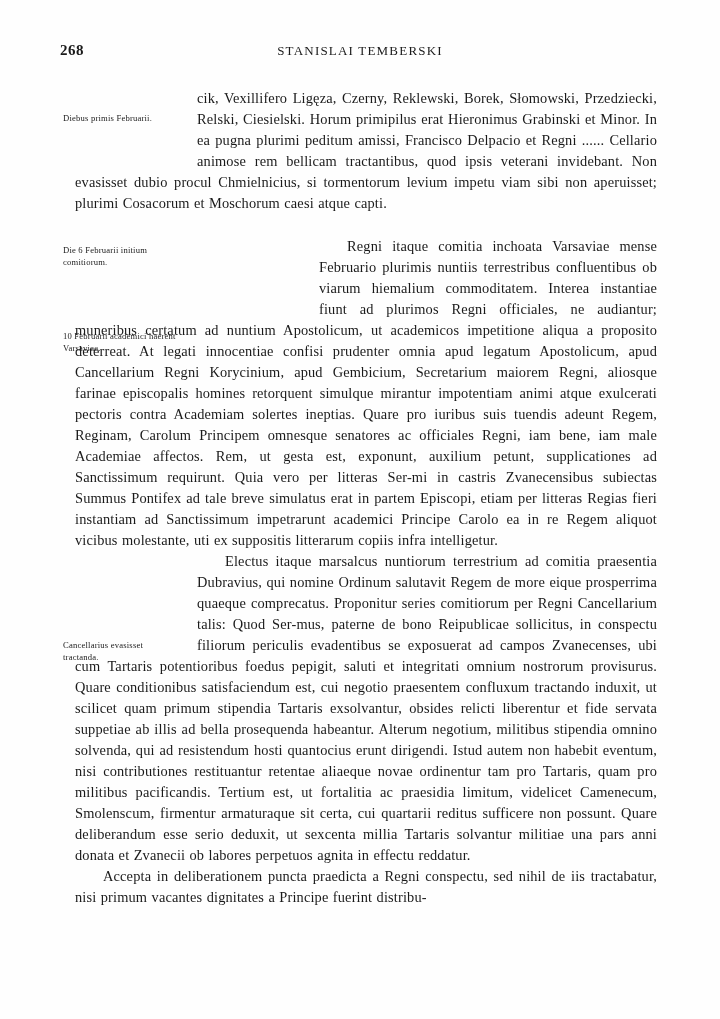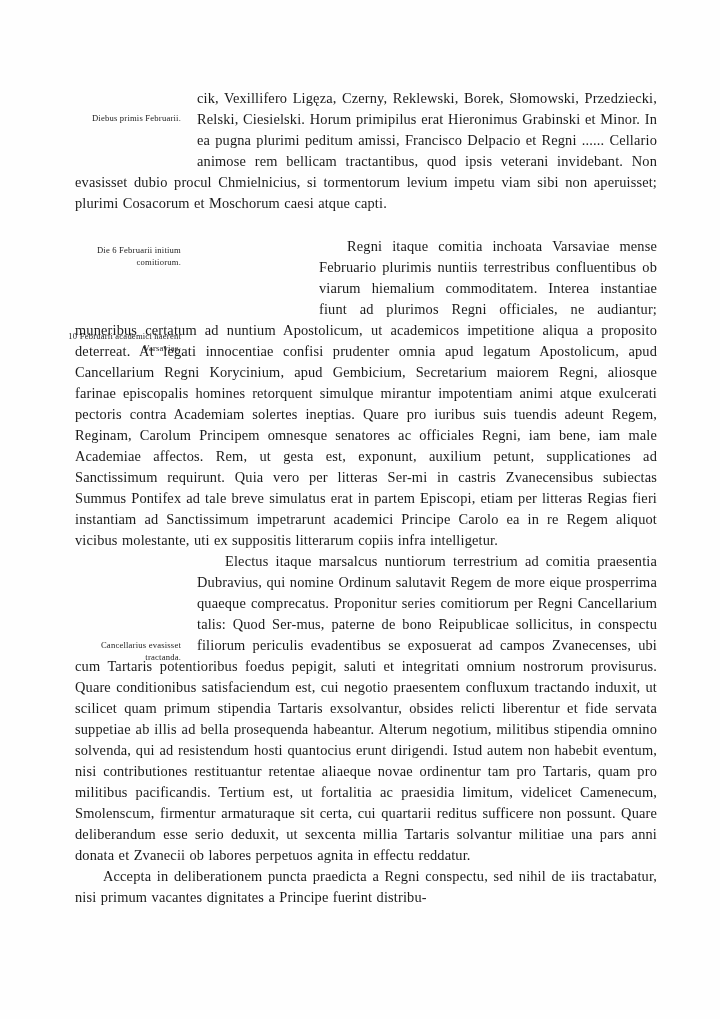--- a/index.html
+++ b/index.html
@@ -63,21 +63,21 @@
   }
   p.para.indent {
     text-indent: 28px;
   }
   .marginal {
     position: absolute;
     left: 63px;
     width: 118px;
     font-size: 8.6px;
     line-height: 11.6px;
-    text-align: right;
+    text-align: left;
     letter-spacing: 0.2px;
     color: #1a1a1a;
   }
   
   .notch {
     float: left;
     width: 122px;
     height: 22.2px;
   }
   .notch.h2 { height: 44.4px; }
@@ -85,20 +85,24 @@
     content: "";
     display: block;
     clear: both;
   }
 </style>
 </head>
 <body>
 
 <div class="page">
 
+  <div class="header">
+    <div class="page-number">268</div>
+    <div class="running-head">STANISLAI TEMBERSKI</div>
+  </div>
 
   <div class="marginal" style="top:113px;">Diebus primis Februarii.</div>
   <div class="marginal" style="top:245px;">Die 6 Februarii initium comitiorum.</div>
   <div class="marginal" style="top:331px;">10 Februarii academici haerent Varsaviae.</div>
   <div class="marginal" style="top:640px;">Cancellarius evasisset tractanda.</div>
 
   <div class="body-col">
 
     <p class="para clearfix">
       <span class="notch h2" style="margin-top:22.2px;"></span>

